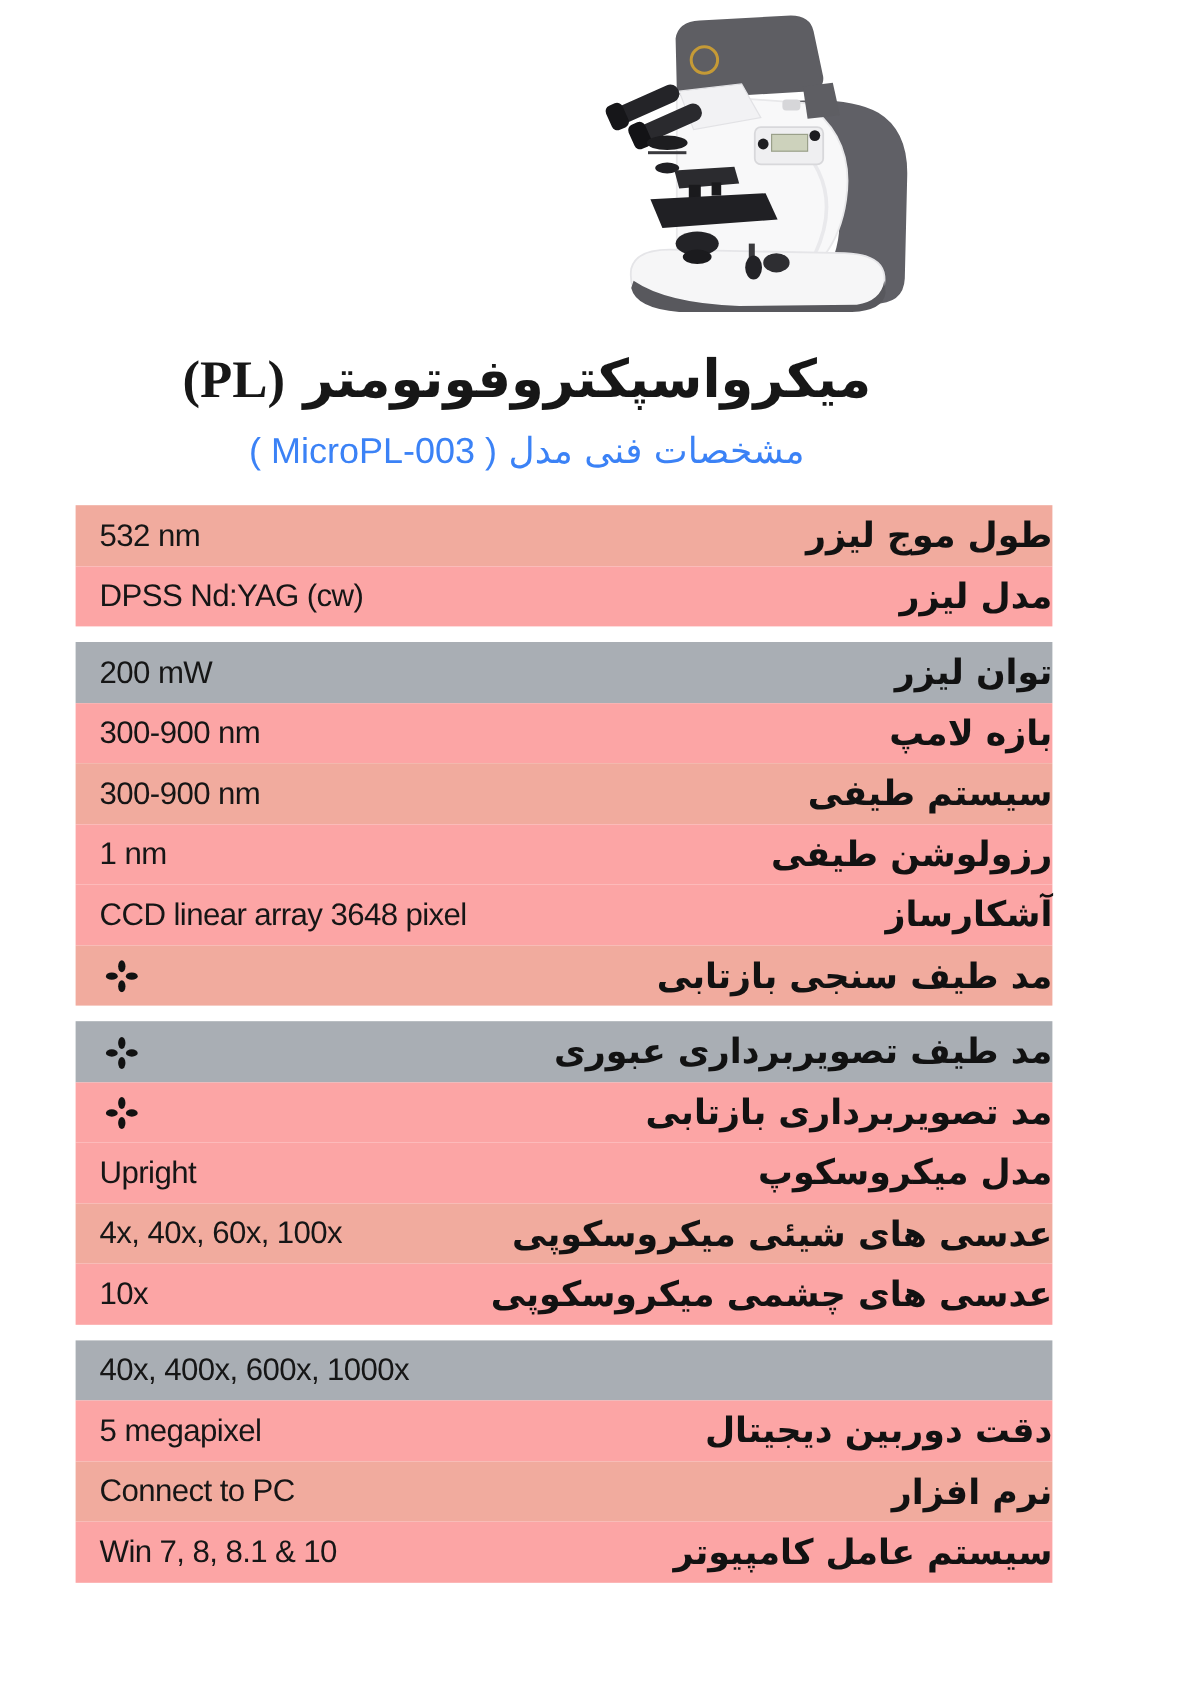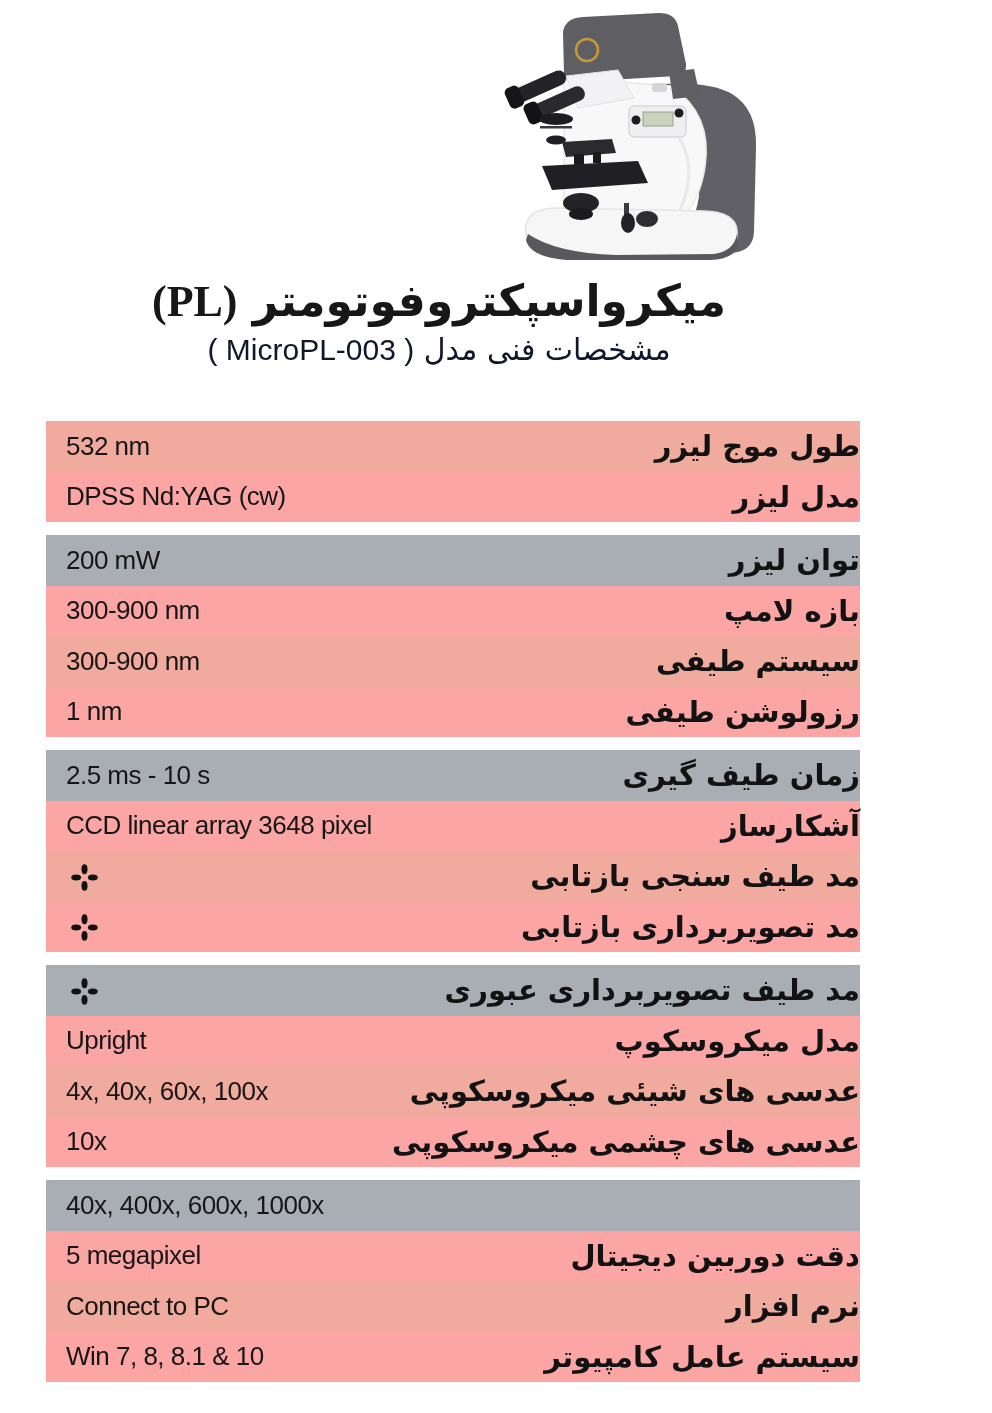--- a/index.html
+++ b/index.html
@@ -4,26 +4,26 @@
 <style>
   html,body{margin:0;padding:0;background:#ffffff;}
   .page{
     position:relative;width:992px;height:1413px;background:#ffffff;overflow:hidden;
     font-family:"DejaVu Sans",sans-serif;
   }
   
   .microscope{position:absolute;left:466px;top:6px;width:302px;height:270px;}
   
   .title-block{position:absolute;left:0;top:276px;width:878px;text-align:center;}
-  .title{margin:0;font-size:44px;line-height:1.15;font-weight:bold;color:#171717;direction:rtl;}
+  .title{margin:16px;font-size:44px;line-height:1.15;font-weight:bold;color:#171717;direction:rtl;}
   .title .t-en{font-family:"Liberation Serif","DejaVu Serif",serif;font-weight:bold;}
-  .subtitle{margin:4px 0 0 0;font-size:30px;line-height:1.2;font-weight:normal;color:#0f172a;direction:rtl;}
+  .subtitle{margin:4px 0 0 0;font-size:30px;line-height:1.2;font-weight:normal;color:#3b82f6;direction:rtl;}
   .subtitle .t-en{font-family:"Liberation Sans","DejaVu Sans",sans-serif;}
   
-  .spec-table{position:absolute;left:46px;top:421px;width:814px;}
+  .spec-table{position:absolute;left:63px;top:421px;width:814px;}
   .row{height:50.5px;display:flex;align-items:center;justify-content:space-between;}
   .bg-salmon{background:#f1ab9e;}
   .bg-gray{background:#a9aeb4;margin-top:13px;}
   .bg-white{background:#fca5a5;}
   .value{
     direction:ltr;text-align:left;padding-left:20px;
     font-family:"Liberation Sans","DejaVu Sans",sans-serif;
     font-size:26px;color:#161616;letter-spacing:-0.5px;white-space:nowrap;
   }
   .label{
@@ -117,73 +117,69 @@
     <div class="row bg-salmon">
       <div class="value">300-900 nm</div>
       <div class="label">سیستم طیفی</div>
     </div>
 
     <div class="row bg-white">
       <div class="value">1 nm</div>
       <div class="label">رزولوشن طیفی</div>
     </div>
 
-    <div class="row bg-gray">
-      <div class="value">2.5 ms - 10 s</div>
-      <div class="label">زمان طیف گیری</div>
-    </div>
 
     <div class="row bg-white">
       <div class="value">CCD linear array 3648 pixel</div>
       <div class="label">آشکارساز</div>
     </div>
 
     <div class="row bg-salmon">
       <div class="value">
         <svg class="petal-icon" viewBox="0 0 24 24">
             <g fill="#121212">
               <ellipse cx="12" cy="4.6" rx="2.7" ry="4.4"></ellipse>
               <ellipse cx="12" cy="19.4" rx="2.7" ry="4.4"></ellipse>
               <ellipse cx="4.6" cy="12" rx="4.4" ry="2.7"></ellipse>
               <ellipse cx="19.4" cy="12" rx="4.4" ry="2.7"></ellipse>
             </g>
           </svg>
       </div>
       <div class="label">مد  طیف سنجی بازتابی</div>
-    </div>
-
-    <div class="row bg-white">
-      <div class="value">
-        <svg class="petal-icon" viewBox="0 0 24 24">
-            <g fill="#121212">
-              <ellipse cx="12" cy="4.6" rx="2.7" ry="4.4"></ellipse>
-              <ellipse cx="12" cy="19.4" rx="2.7" ry="4.4"></ellipse>
-              <ellipse cx="4.6" cy="12" rx="4.4" ry="2.7"></ellipse>
-              <ellipse cx="19.4" cy="12" rx="4.4" ry="2.7"></ellipse>
-            </g>
-          </svg>
-      </div>
-      <div class="label">مد  تصویربرداری بازتابی</div>
     </div>
 
     <div class="row bg-gray">
       <div class="value">
         <svg class="petal-icon" viewBox="0 0 24 24">
             <g fill="#121212">
               <ellipse cx="12" cy="4.6" rx="2.7" ry="4.4"></ellipse>
               <ellipse cx="12" cy="19.4" rx="2.7" ry="4.4"></ellipse>
               <ellipse cx="4.6" cy="12" rx="4.4" ry="2.7"></ellipse>
               <ellipse cx="19.4" cy="12" rx="4.4" ry="2.7"></ellipse>
             </g>
           </svg>
       </div>
       <div class="label">مد  طیف تصویربرداری عبوری</div>
     </div>
 
     <div class="row bg-white">
+      <div class="value">
+        <svg class="petal-icon" viewBox="0 0 24 24">
+            <g fill="#121212">
+              <ellipse cx="12" cy="4.6" rx="2.7" ry="4.4"></ellipse>
+              <ellipse cx="12" cy="19.4" rx="2.7" ry="4.4"></ellipse>
+              <ellipse cx="4.6" cy="12" rx="4.4" ry="2.7"></ellipse>
+              <ellipse cx="19.4" cy="12" rx="4.4" ry="2.7"></ellipse>
+            </g>
+          </svg>
+      </div>
+      <div class="label">مد  تصویربرداری بازتابی</div>
+    </div>
+
+    <div class="row bg-white">
       <div class="value">Upright</div>
       <div class="label">مدل میکروسکوپ</div>
     </div>
 
     <div class="row bg-salmon">
       <div class="value">4x, 40x, 60x, 100x</div>
       <div class="label">عدسی های شیئی میکروسکوپی</div>
     </div>
 
     <div class="row bg-white">

